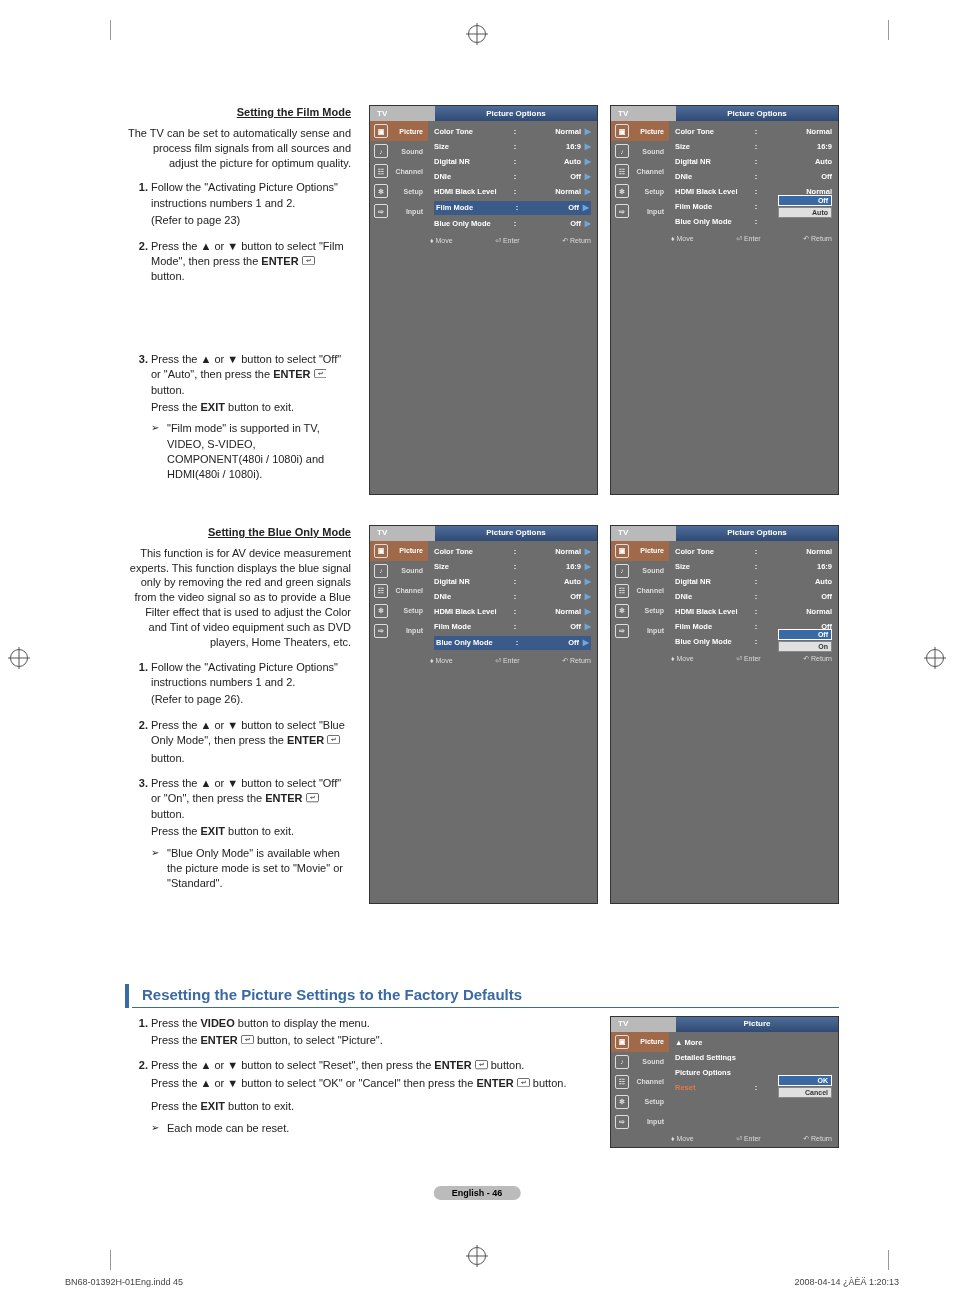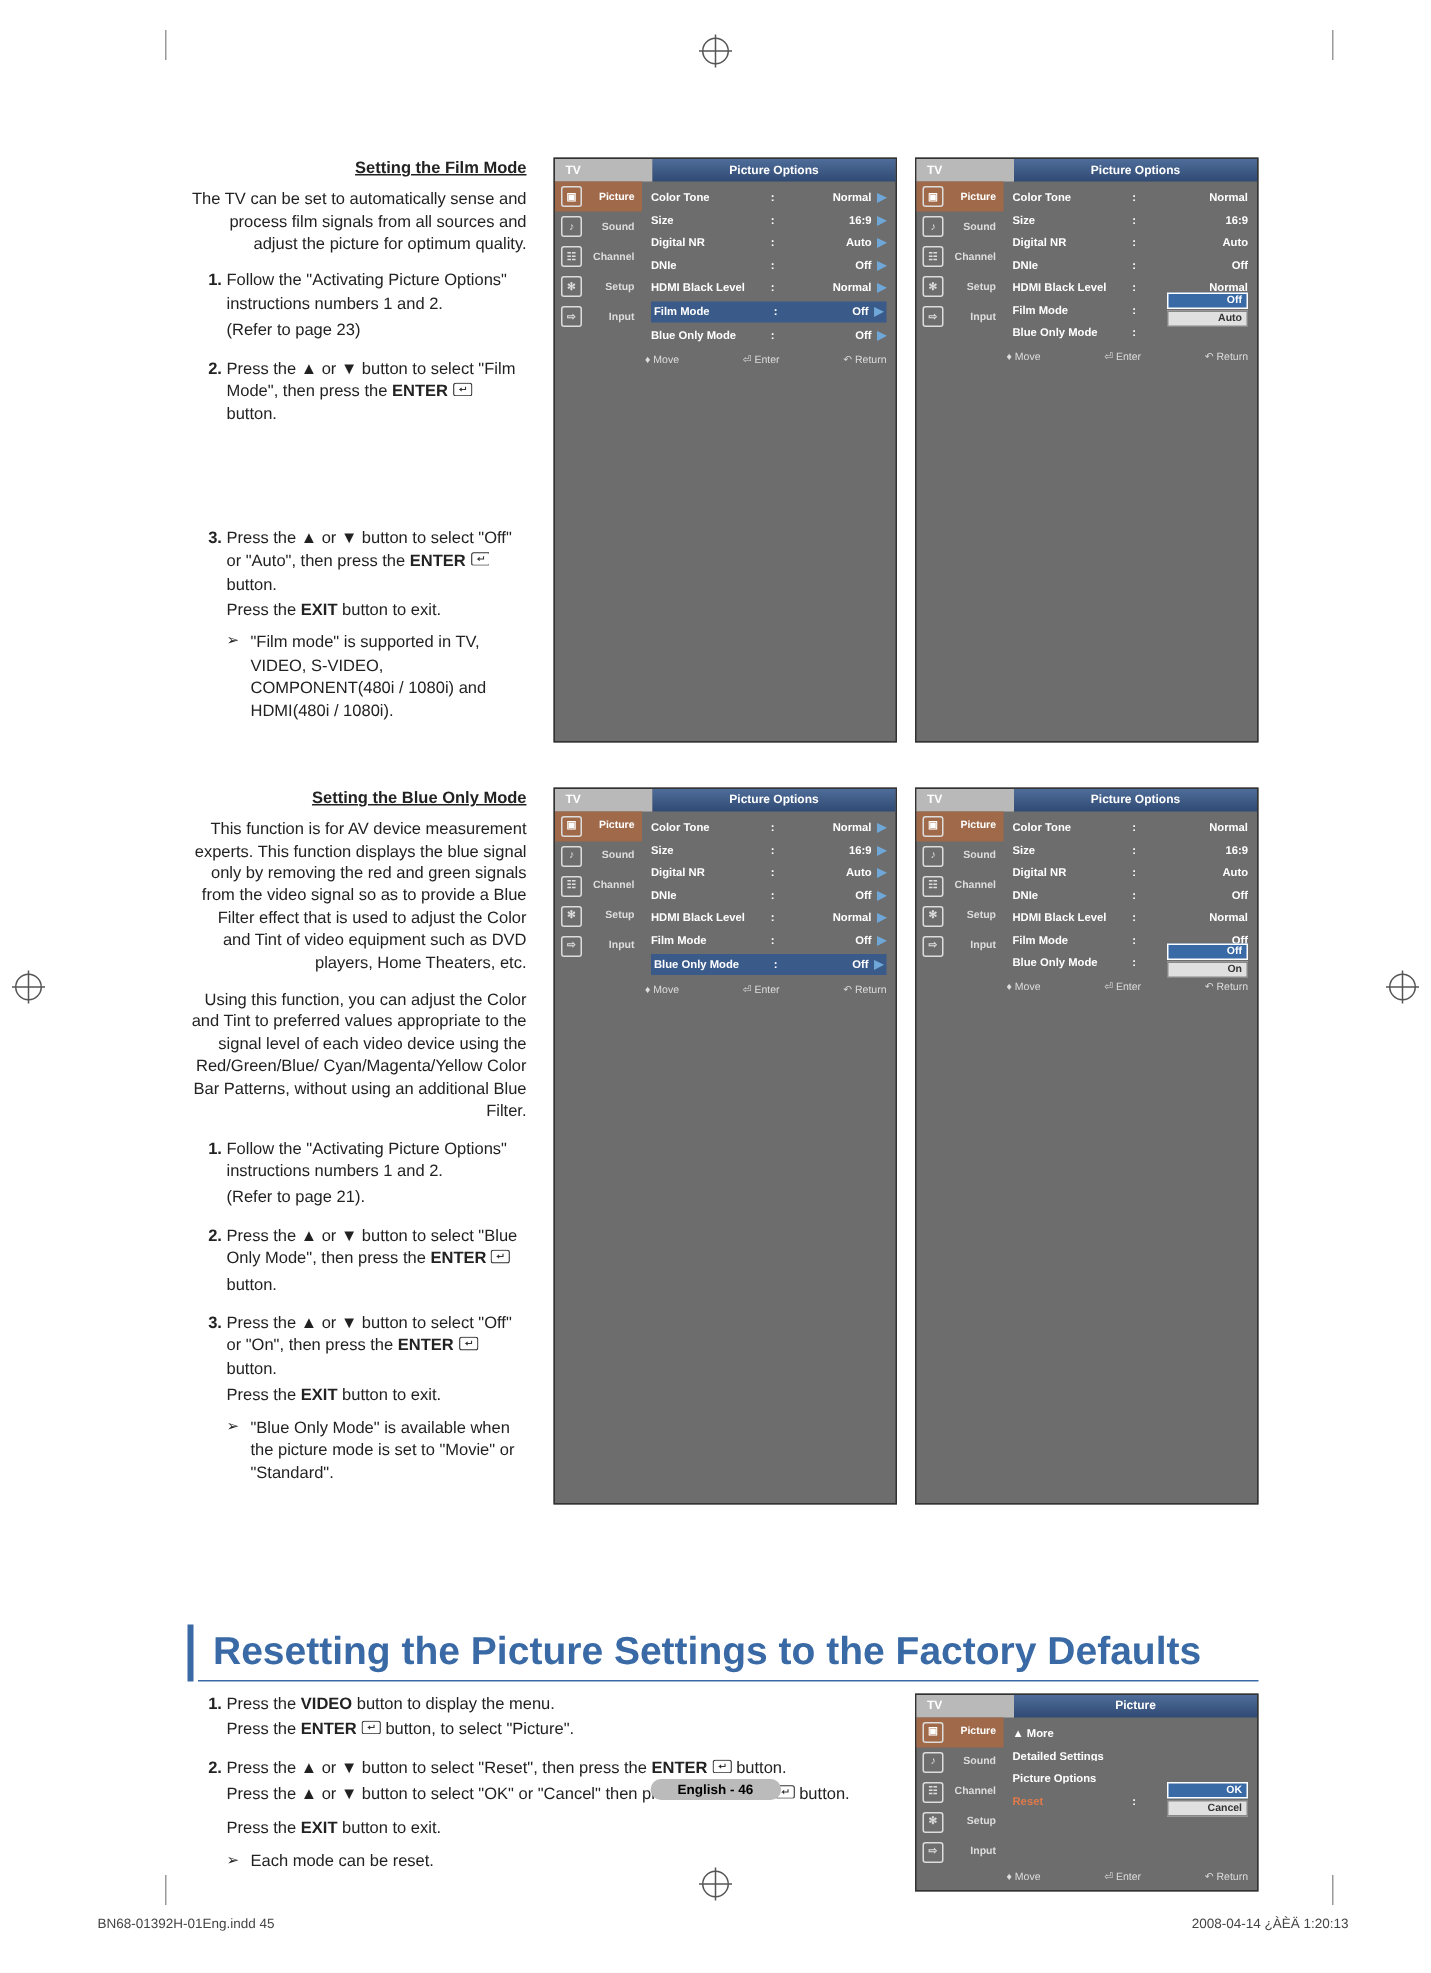--- a/index.html
+++ b/index.html
@@ -76,21 +76,21 @@
 
   .enter-glyph {
     display:inline-block;
     vertical-align:-1px;
     width:13px;
     height:10px;
   }
   .enter-glyph svg { display:block; }
 
   h2.section-title {
-    font-size: 26px;
+    font-size: 15px;
     color: #3a6aa5;
     margin: 0 0 8px 0;
     padding: 2px 0 4px 10px;
     border-bottom: 1px solid #3a6aa5;
     font-weight: bold;
   }
   .section {
     margin-top: 80px;
     border-left: 4px solid #3a6aa5;
     padding-left: 3px;
@@ -430,25 +430,24 @@
             <span>↶ <span>Return</span></span>
           </div>
         </div>
       </div>
     </div>
 
     <div class="columns" style="margin-top:30px">
       <div class="lcol">
         <p class="uhead">Setting the Blue Only Mode</p>
         <p>This function is for AV device measurement experts. This function displays the blue signal only by removing the red and green signals from the video signal so as to provide a Blue Filter effect that is used to adjust the Color and Tint of video equipment such as DVD players, Home Theaters, etc.</p>
-        <p>Using this function, you can adjust the Color and Tint to preferred values appropriate to the signal level of each video device using the Red/Green/Blue/ Cyan/Magenta/Yellow Color Bar Patterns, without using an additional Blue Filter.</p>
         <ol class="steps">
           <li>
             <span>Follow the "Activating Picture Options" instructions numbers 1 and 2.</span>
-            <span class="subline">(Refer to page 21).</span>
+            <span class="subline">(Refer to page 26).</span>
           </li>
           <li>
             <span>Press the ▲ or ▼ button to select "Blue Only Mode", then press the </span><b>ENTER</b>
             <span class="enter-glyph"><svg viewBox="0 0 14 10">
                   <rect x="0.5" y="0.5" width="13" height="9" rx="1.5" fill="none" stroke="#333" stroke-width="0.8"></rect>
                   <path d="M9 3 v2 h-4 l1.2 -1.2 M5 5 l1.2 1.2" fill="none" stroke="#333" stroke-width="0.8"></path>
                 </svg></span>
             <span class="subline"> button.</span>
           </li>
           <li>

